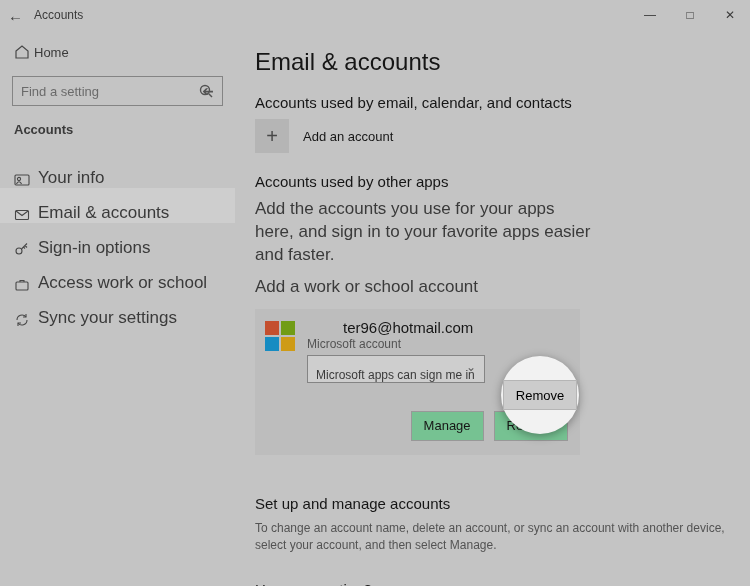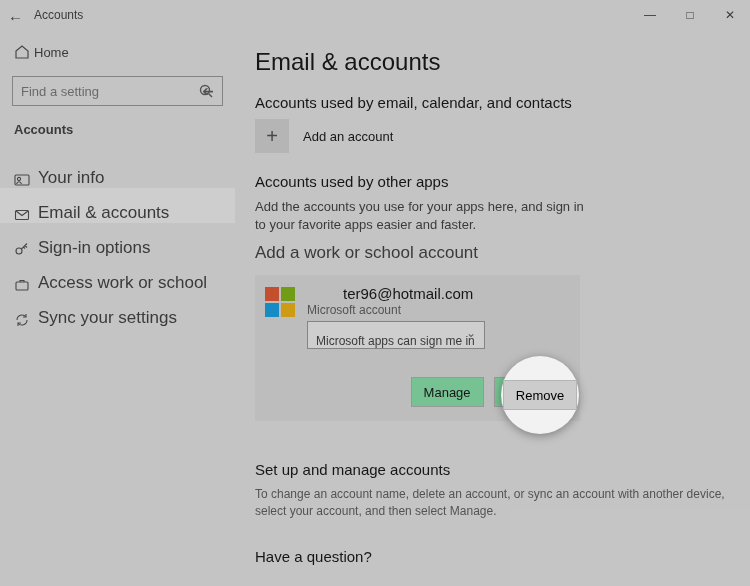--- a/index.html
+++ b/index.html
@@ -27,21 +27,21 @@
   .navitem .nicon { width:24px; display:inline-flex; color:#444; }
   .navitem.selected { background:#ffffff; }
 
   
   .content { flex:1; padding: 18px 18px 0 20px; overflow:hidden; position:relative;}
   h1 { font-size:24px; font-weight:400; color:#000; margin-bottom:18px;}
   h2 { font-size:15px; font-weight:400; color:#000; margin-top:10px; margin-bottom:8px;}
   .addrow { display:flex; align-items:center; margin:6px 0 20px 0; }
   .plusbox { width:34px; height:34px; background:#ddd; display:flex; align-items:center; justify-content:center; font-size:20px; color:#444; margin-right:14px;}
   .addlabel { font-size:13px; color:#000; }
-  .desc { font-size:13px; color:#333; max-width:340px; line-height:1.35; margin-bottom:10px;}
+  .desc { font-size:17px; color:#333; max-width:340px; line-height:1.35; margin-bottom:10px;}
   .linkish { font-size:17px; color:#333; margin-bottom:12px; display:block;}
   .acct-card { background:#e8e8e8; width:325px; padding:10px 12px 14px 10px; position:relative;}
   .acct-top { display:flex; }
   .mslogo { width:30px; height:30px; display:grid; grid-template-columns:1fr 1fr; grid-template-rows:1fr 1fr; gap:2px; margin-right:12px; margin-top:2px;}
   .mslogo div:nth-child(1){background:#f25022;} .mslogo div:nth-child(2){background:#7fba00;}
   .mslogo div:nth-child(3){background:#00a4ef;} .mslogo div:nth-child(4){background:#ffb900;}
   .acct-info { font-size:15px; color:#000;}
   .acct-sub { font-size:12px; color:#555; margin-top:1px;}
   .signin-select { margin-top:4px; height:28px; width:178px; border:1px solid #999; background:#fff; display:flex; align-items:flex-end; padding:0 8px; font-size:12px; color:#333; position:relative;}
   .signin-select::after{ content:"\2304"; position:absolute; right:8px; top:4px; color:#666; font-size:12px;}

